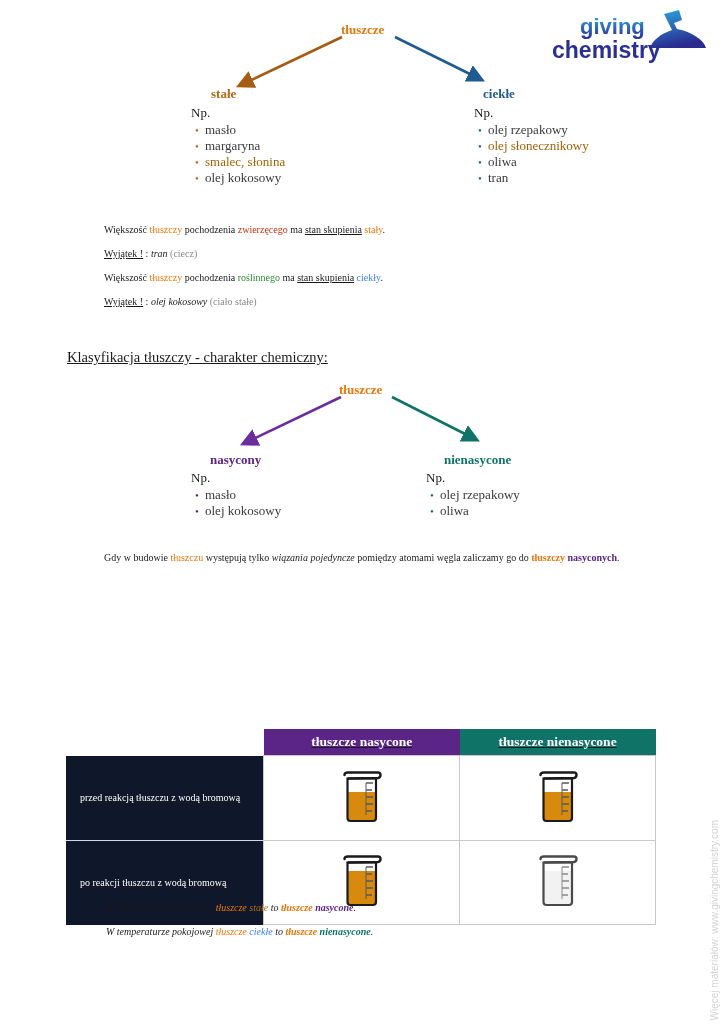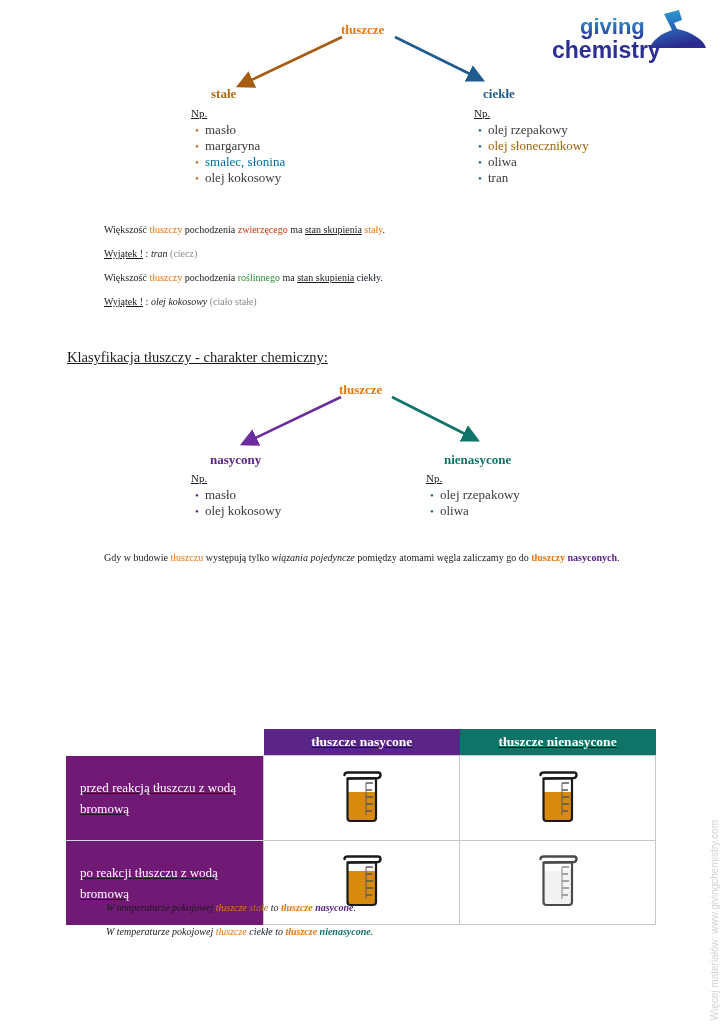--- a/index.html
+++ b/index.html
@@ -32,24 +32,23 @@
     white-space:nowrap;
   }
   .dg-branch-label{
     position:absolute;
     font-family:"Liberation Serif", serif;
     font-weight:bold;font-size:13px;
     white-space:nowrap;
   }
   .dg-list{position:absolute;font-size:13px;line-height:16px;}
   .dg-list .np{
-    text-decoration:underline;
     display:block;
     margin-bottom:1px;
-    font-size:11px;
+    font-size:13px;
   }
   .dg-list ul{margin:0;padding:0 0 0 14px;list-style:none;}
   .dg-list li{position:relative;padding-left:0;line-height:16px;}
   .dg-list li::before{
     content:"\2022";
     position:absolute;left:-10px;top:0;
     font-size:11px;
   }
 
   
@@ -60,21 +59,21 @@
     color:#1a1a1a;
     margin-left:37px;
   }
   .para .u{text-decoration:underline;}
   .para .i{font-style:italic;}
   .para .b{font-weight:bold;}
   .gray{color:#8a8a8a;}
   .orange{color:#E8770D;}
   .red{color:#C0340E;}
   .green{color:#2E8B33;}
-  .blue{color:#0f172a;}
+  .blue{color:#3b82f6;}
   .purple{color:#5B2487;}
   .teal{color:#0F7368;}
   .brown{color:#B26A17;}
 
   .heading{
     position:absolute;
     font-size:14.5px;
     text-decoration:underline;
     color:#1a1a1a;
   }
@@ -97,25 +96,25 @@
     height:26px;
     color:#ffffff;font-weight:bold;
     text-align:center;vertical-align:middle;
     font-family:"Liberation Serif", serif;
     font-size:13.5px;
     width:196px;
   }
   .tbl .hd-sat{background:#5B2487;}
   .tbl .hd-unsat{background:#0F7368;}
   .tbl .rowlab{
-    background:#701a75;color:#ffffff;
+    background:#0f172a;color:#ffffff;
     padding:10px 12px 10px 14px;
     vertical-align:middle;
     line-height:21px;
-    font-size:13px;
+    font-size:10px;
     height:64px;
     border-bottom:1px solid #cfd9e3;
   }
   .tbl .rowlab.last{border-bottom:none;}
   .tbl .cell{
     border:1px solid #c8c8c8;
     text-align:center;vertical-align:middle;
     height:64px;background:#ffffff;
   }
 
@@ -181,21 +180,21 @@
     <div class="dg-root" style="left:341px;top:22px;" data-name="diagram1-root-label">tłuszcze</div>
 
     <div class="dg-branch-label" style="left:211px;top:86px;color:#B26A17;" data-name="diagram1-left-label">stałe</div>
     <div class="dg-branch-label" style="left:483px;top:86px;color:#1F5B8F;" data-name="diagram1-right-label">ciekłe</div>
 
     <div class="dg-list" style="left:191px;top:105px;" data-name="diagram1-left-list">
       <span class="np" data-name="np-label">Np.</span>
       <ul data-name="example-list">
         <li style="color:#3a3a3a;" data-name="list-item"><span>masło</span></li>
         <li style="color:#3a3a3a;" data-name="list-item"><span>margaryna</span></li>
-        <li style="color:#0369a1;" data-name="list-item"><span>smalec, słonina</span></li>
+        <li style="color:#a16207;" data-name="list-item"><span>smalec, słonina</span></li>
         <li style="color:#3a3a3a;" data-name="list-item"><span>olej kokosowy</span></li>
       </ul>
     </div>
 
     <div class="dg-list" style="left:474px;top:105px;" data-name="diagram1-right-list">
       <span class="np" data-name="np-label">Np.</span>
       <ul data-name="example-list">
         <li style="color:#3a3a3a;" data-name="list-item"><span>olej rzepakowy</span></li>
         <li style="color:#a16207;" data-name="list-item"><span>olej słonecznikowy</span></li>
         <li style="color:#3a3a3a;" data-name="list-item"><span>oliwa</span></li>

